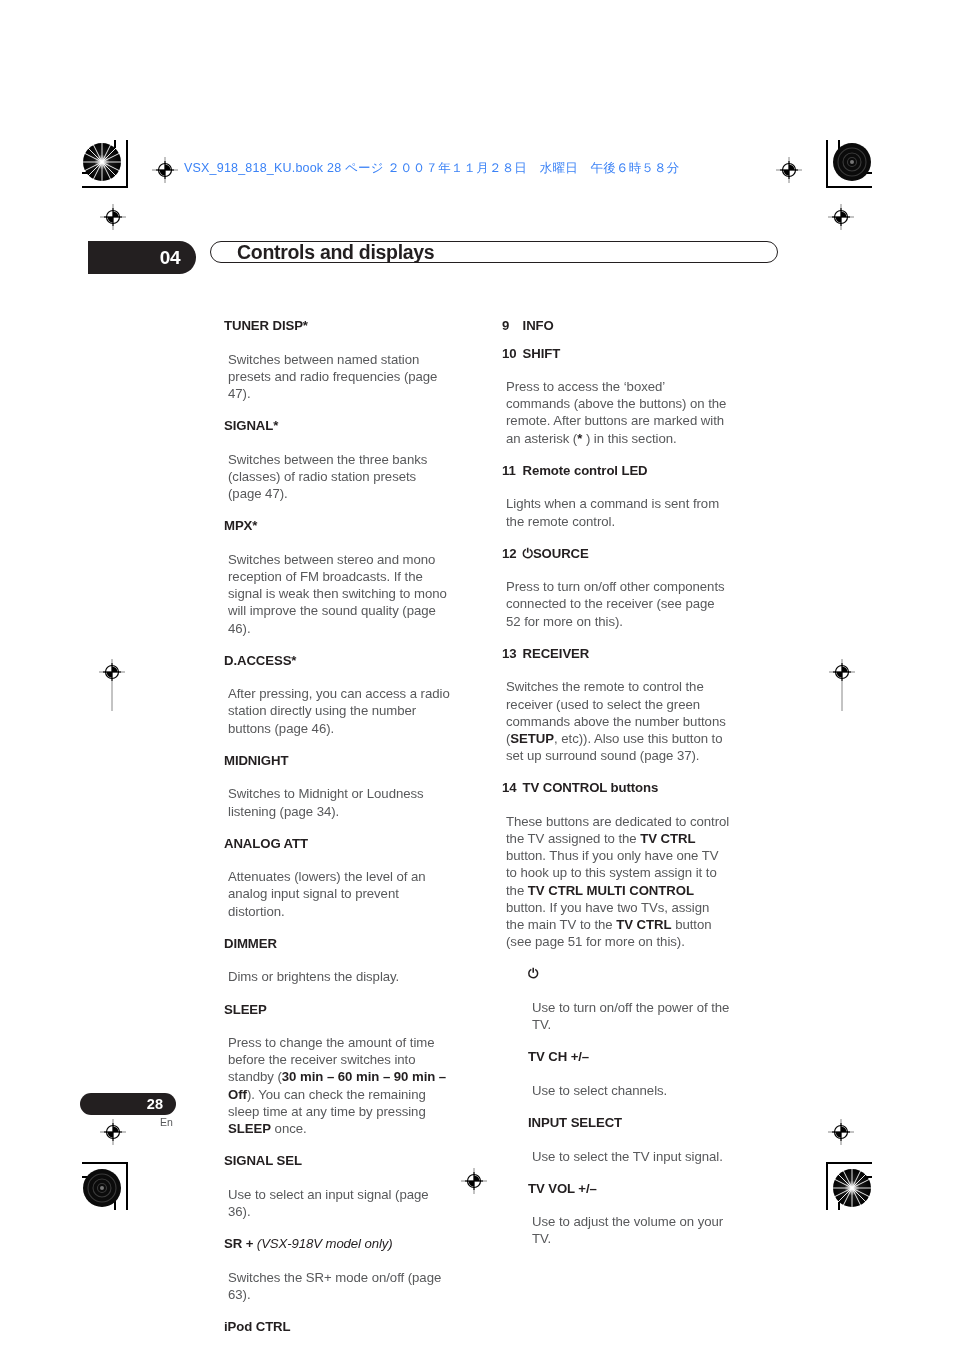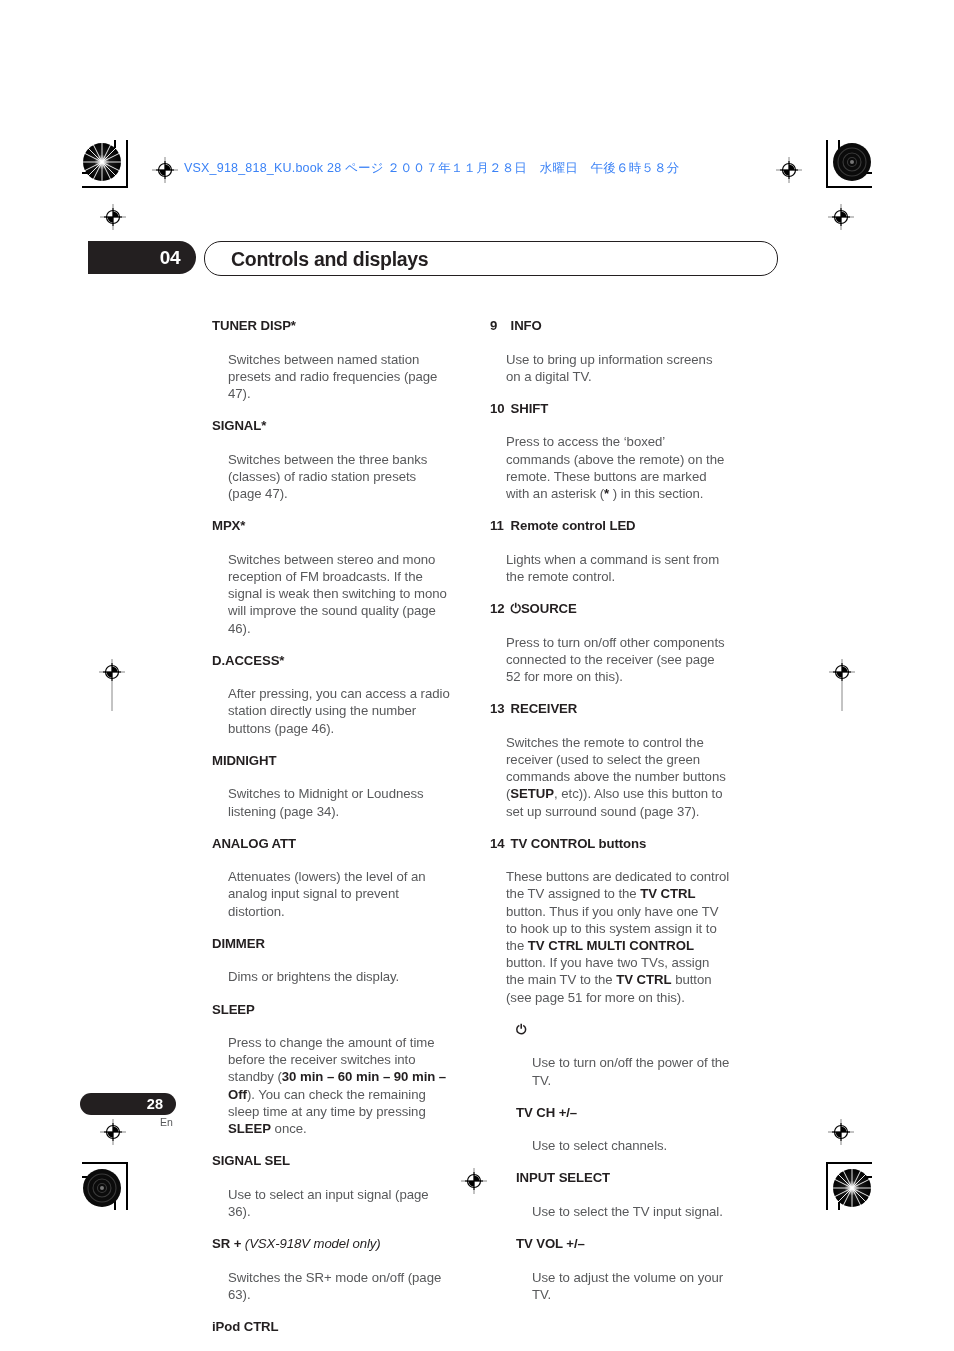--- a/index.html
+++ b/index.html
@@ -69,24 +69,24 @@
     right: 16px;
     top: 50%;
     transform: translateY(-50%);
     color: #ffffff;
     font-size: 19px;
     font-weight: bold;
     letter-spacing: -0.5px;
   }
   .chapter-title-box {
     position: absolute;
-    left: 116px;
+    left: 122px;
     top: 0;
     right: 0;
-    height: 35px;
+    height: 22px;
     border: 1.6px solid #231f20;
     border-radius: 17px;
     box-sizing: border-box;
   }
   .chapter-title {
     position: absolute;
     left: 26px;
     top: 50%;
     transform: translateY(-50%);
     font-size: 19.5px;
@@ -111,21 +111,21 @@
   .col-right { left: 278px; }
 
   .entry { margin-bottom: 11px; }
   .entry:last-child { margin-bottom: 0; }
 
   .entry-head {
     font-size: 13.2px;
     font-weight: bold;
     line-height: 16.5px;
     color: #231f20;
-    margin: 0 0 1px 0;
+    margin: 0 0 1px 12px;
     letter-spacing: -0.1px;
   }
   .entry-head .num {
     display: inline-block;
     min-width: 17px;
   }
   .entry-head .ital {
     font-weight: normal;
     font-style: italic;
   }
@@ -414,25 +414,24 @@
         <p class="entry-head"><span>iPod CTRL</span></p>
         <p class="entry-body">Switches between the iPod controls and the receiver controls (page 57).</p>
       </div>
       <div class="entry">
         <p class="entry-head"><span>DISC (ENTER)</span></p>
       </div>
     </div>
   <div class="col col-right">
       <div class="entry">
         <p class="entry-head"><span class="num">9</span> <span>INFO</span></p>
-        <p class="entry-body">Use to bring up information screens on a digital TV.</p>
       </div>
       <div class="entry">
         <p class="entry-head"><span class="num">10</span> <span>SHIFT</span></p>
-        <p class="entry-body"><span>Press to access the ‘boxed’ commands (above the remote) on the remote. These buttons are marked with an asterisk (</span><b>*</b><span> ) in this section.</span></p>
+        <p class="entry-body"><span>Press to access the ‘boxed’ commands (above the buttons) on the remote. After buttons are marked with an asterisk (</span><b>*</b><span> ) in this section.</span></p>
       </div>
       <div class="entry">
         <p class="entry-head"><span class="num">11</span> <span>Remote control LED</span></p>
         <p class="entry-body">Lights when a command is sent from the remote control.</p>
       </div>
       <div class="entry">
         <p class="entry-head"><span class="num">12</span> <span>⏻SOURCE</span></p>
         <p class="entry-body">Press to turn on/off other components connected to the receiver (see page 52 for more on this).</p>
       </div>
       <div class="entry">

